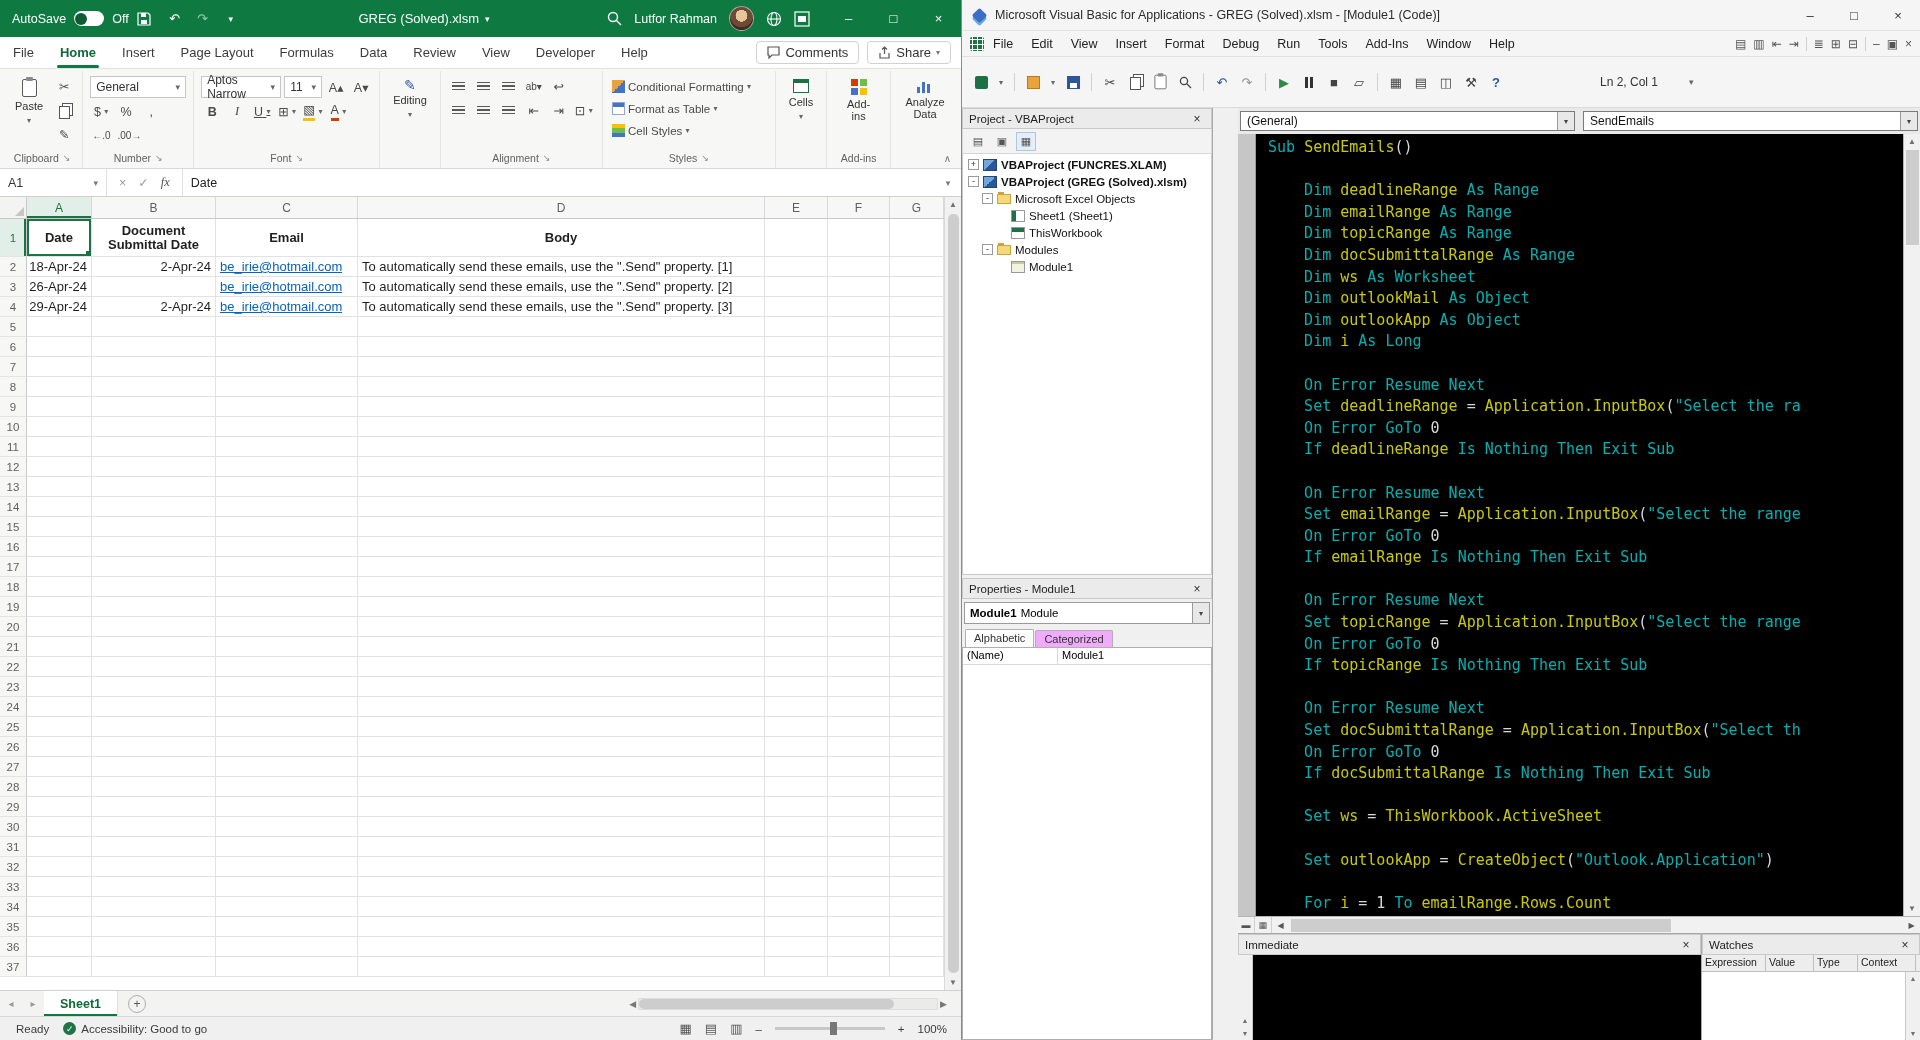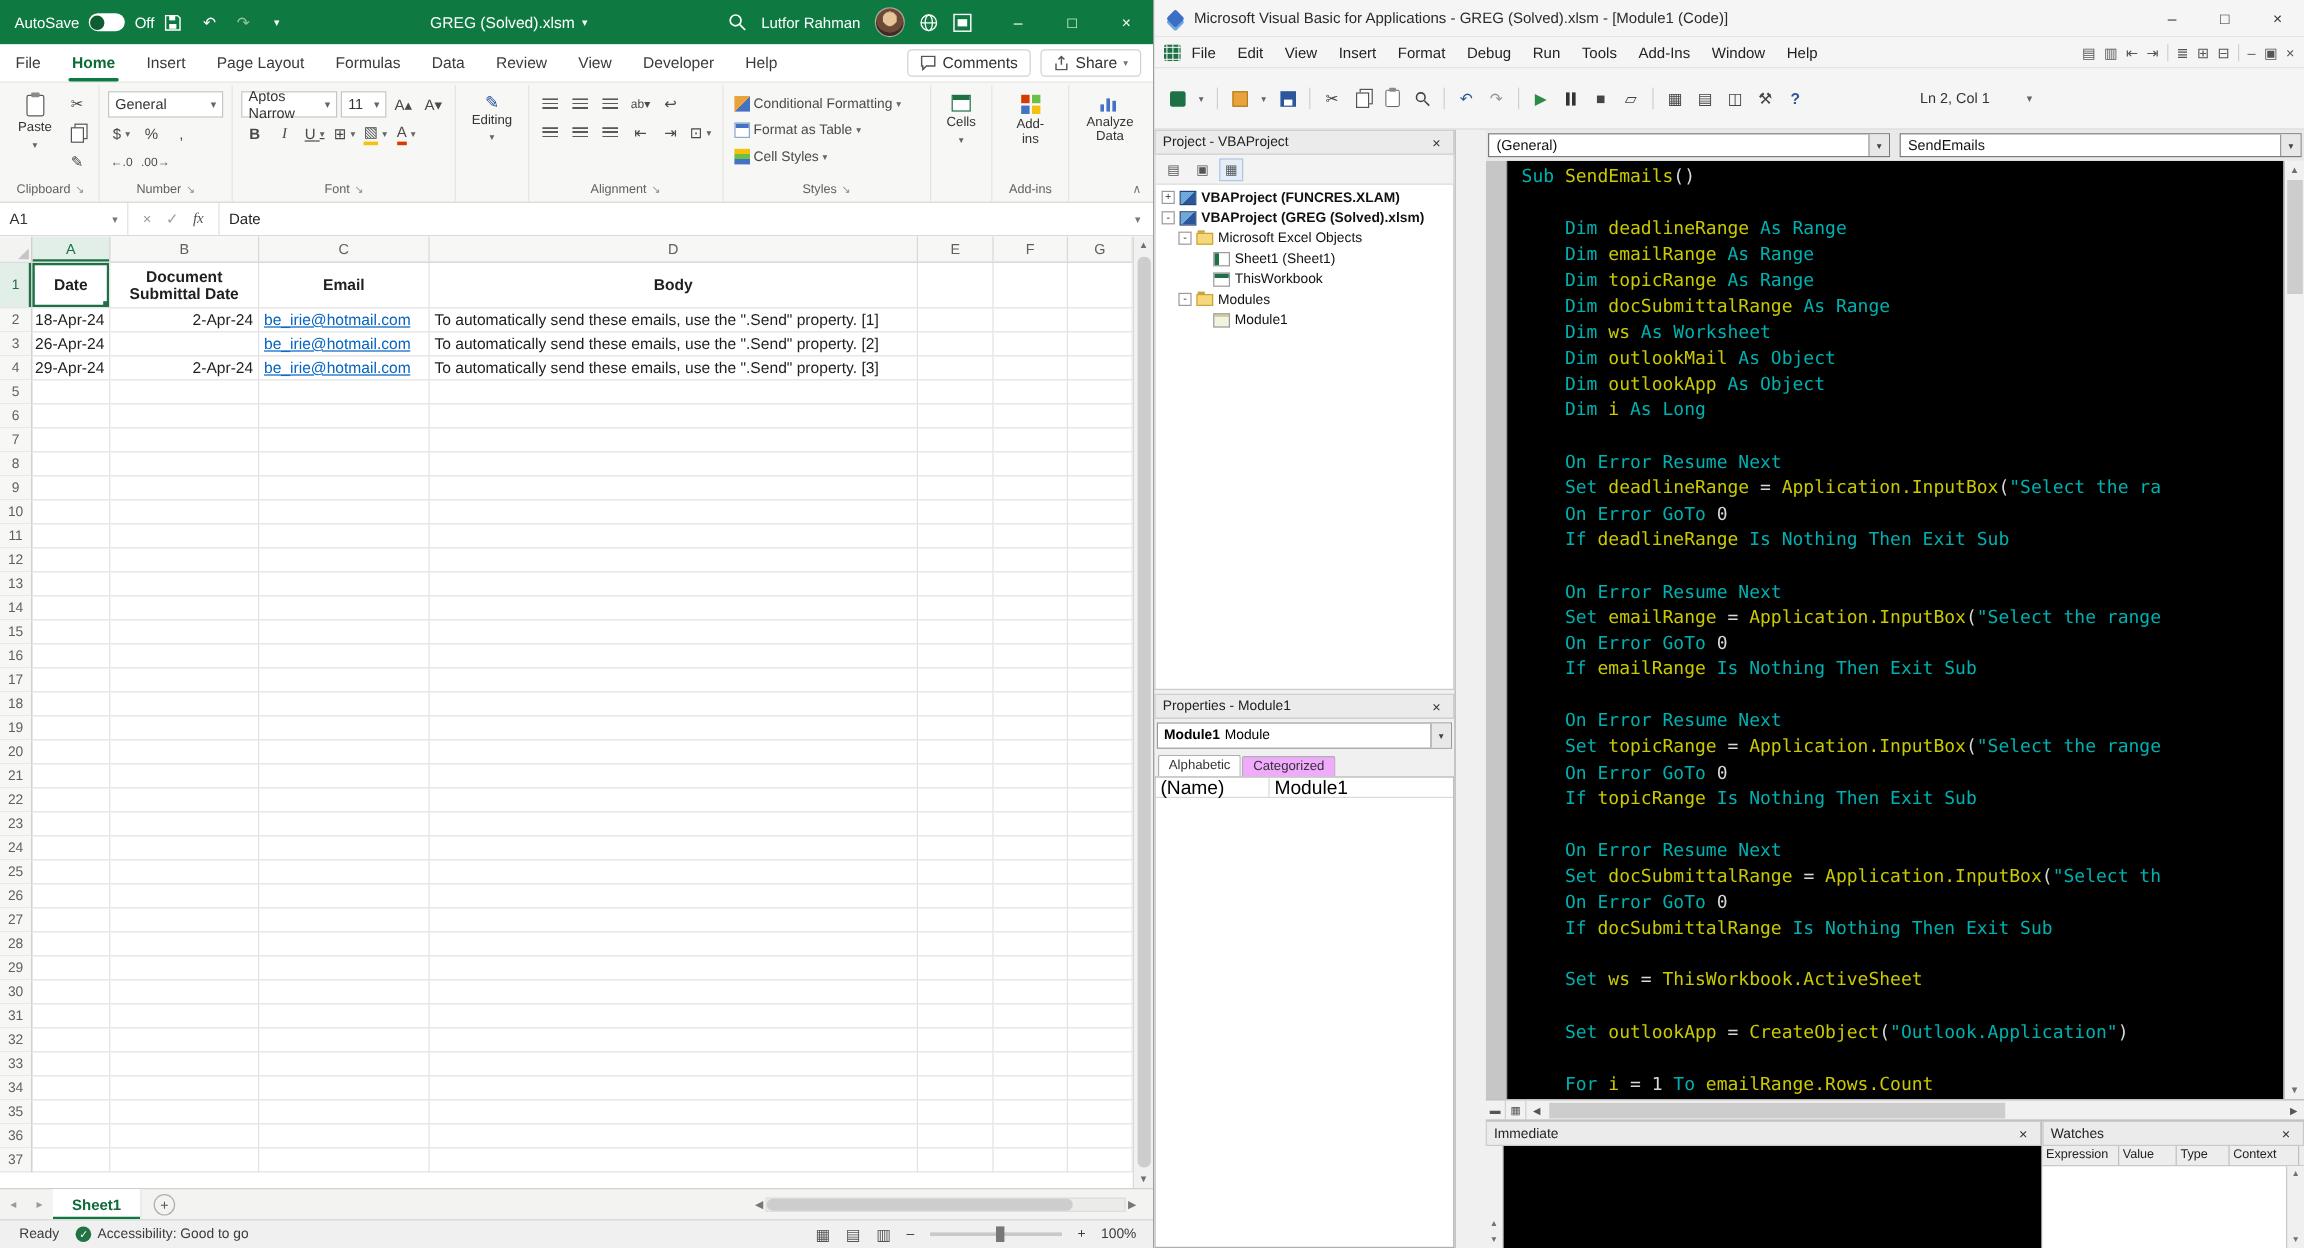--- a/index.html
+++ b/index.html
@@ -146,21 +146,21 @@
   .ico-workbook{background:linear-gradient(#1E7145 4px,#fff 4px);border:1px solid #999;}
   .ico-module{background:#F3F3E2;border:1px solid #999;box-shadow:inset 0 2px 0 #C9C99A;}
   .tlabel.b{font-weight:700;}
   .v-splitter{flex:0 0 3px;background:#F0F0F0;}
   .v-properties{flex:1;display:flex;flex-direction:column;overflow:hidden;}
   .prop-combo{flex:0 0 22px;margin:3px 2px 2px 2px;background:#fff;border:1px solid #9a9a9a;display:flex;align-items:center;font-size:11.5px;padding-left:5px;gap:4px;}
   .dd-btn{margin-left:auto;width:17px;align-self:stretch;background:#E8E8E8;border-left:1px solid #9a9a9a;display:flex;align-items:center;justify-content:center;font-size:8px;color:#444;}
   .prop-tabs{flex:0 0 21px;display:flex;align-items:flex-end;gap:1px;padding:0 3px;font-size:11px;}
   .ptab{padding:2px 8px;border:1px solid #AFAFAF;border-bottom:none;background:#f0abfc;color:#333;border-radius:2px 2px 0 0;}
   .ptab.active{background:#fff;padding-bottom:3px;}
-  .prop-grid{flex:1;background:#fff;border:1px solid #AFAFAF;font-size:16px;overflow:hidden;}
+  .prop-grid{flex:1;background:#fff;border:1px solid #AFAFAF;font-size:11px;overflow:hidden;}
   .prow{display:flex;height:17px;border-bottom:1px solid #D9D9D9;}
   .pkey{width:95px;border-right:1px solid #D9D9D9;padding:1px 4px;}
   .pval{flex:1;padding:1px 4px;}
 
   .v-right{flex:1;display:flex;flex-direction:column;overflow:hidden;margin-left:25px;}
   .v-dropdowns{flex:0 0 26px;background:#E9E9E9;display:flex;align-items:center;gap:8px;padding:0 2px 0 2px;}
   .vcombo{flex:1;height:20px;background:#fff;border:1px solid #7a7a7a;display:flex;align-items:center;font-size:12px;color:#111;padding-left:6px;}
   .v-codebody{flex:1;display:flex;overflow:hidden;}
   .v-margin{flex:0 0 18px;background:#C6C6C6;border-right:1px solid #9a9a9a;}
   .v-codetext{flex:1;background:#000;overflow:hidden;padding:3px 0 0 12px;

